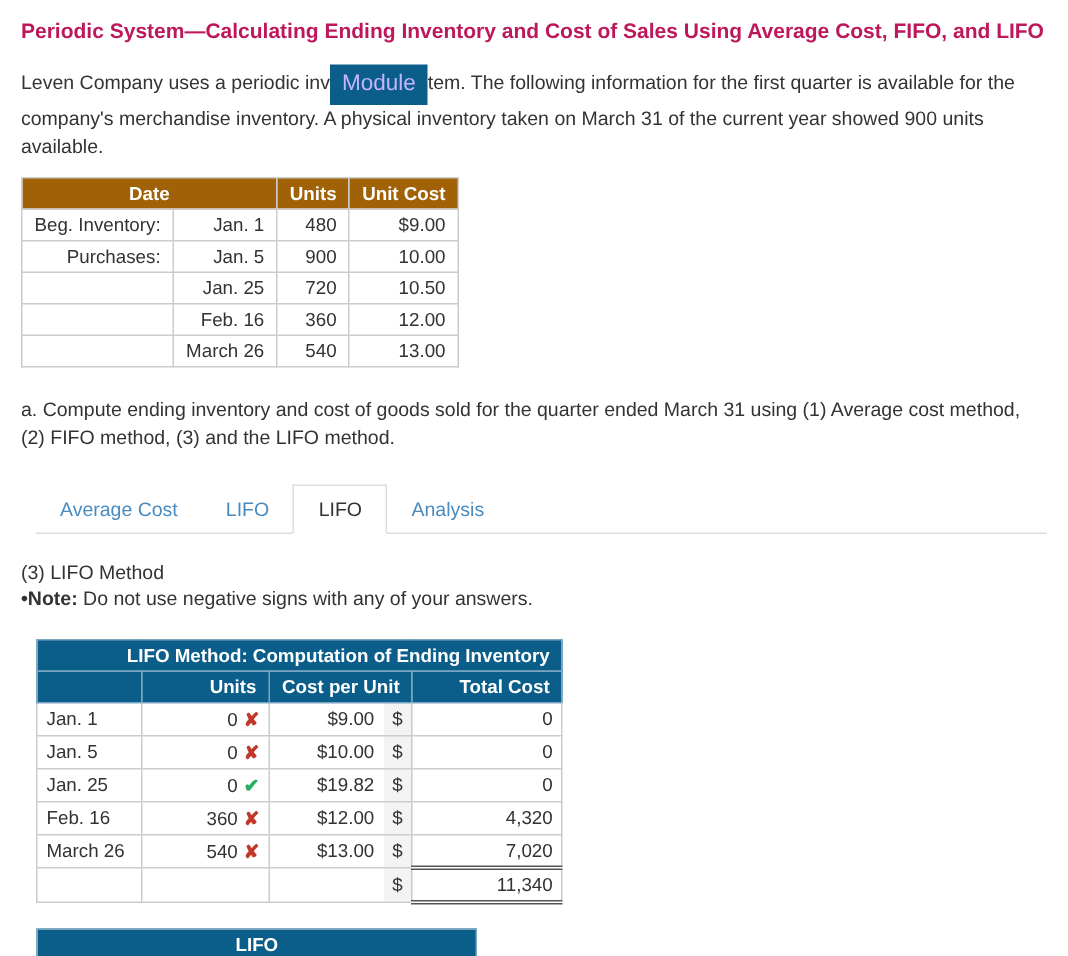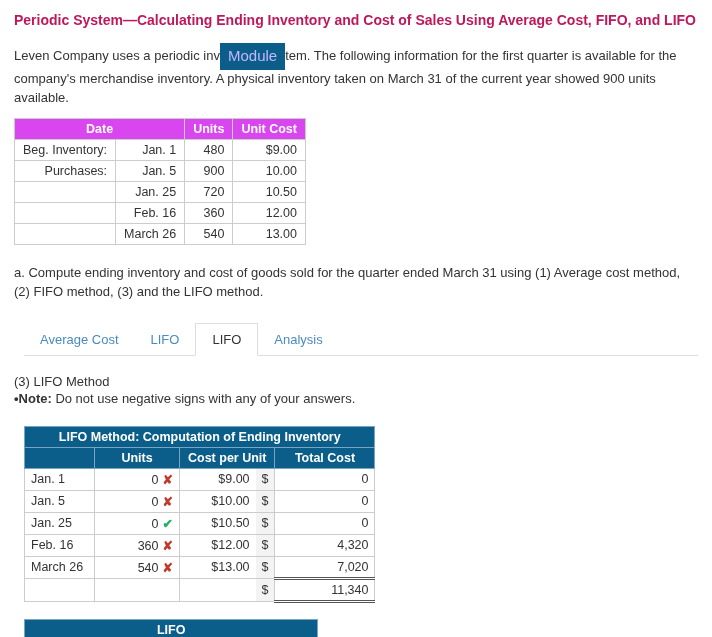--- a/index.html
+++ b/index.html
@@ -34,21 +34,21 @@
   table.inv {
     border-collapse: collapse;
     margin: 8px 0 18px 0;
   }
   table.inv th, table.inv td {
     border: 1px solid #ccc;
     padding: 3px 8px;
     font-size: 12.5px;
   }
   table.inv th {
-    background: #d946ef;
+    background: #a16207;
     color: #fff;
     font-weight: 600;
     text-align: center;
   }
   table.inv th:first-child { text-align: center; min-width: 120px; }
   table.inv td.num { text-align: right; }
   table.inv td.date { text-align: right; }
 
   .task { margin: 14px 0 20px 0; line-height: 1.5; }
 
@@ -82,21 +82,21 @@
     border-collapse: collapse;
     margin: 6px 0 16px 10px;
   }
   table.comp th {
     background: #0c5e8a;
     color: #fff;
     font-weight: 600;
     font-size: 12.5px;
     border: 1px solid #7aa5c2;
     padding: 3px 8px;
-    text-align: center;
+    text-align: right;
   }
   table.comp th.title { font-size: 12.5px; }
   table.comp td {
     border: 1px solid #ccc;
     padding: 3px 6px;
     font-size: 12.5px;
     height: 22px;
   }
   table.comp td.lab { text-align: left; min-width: 70px;}
   table.comp td.units { text-align: right; min-width: 85px; }
@@ -216,21 +216,21 @@
   <tr>
     <td class="lab">Jan. 5</td>
     <td class="units"><span>0</span><span class="mark wrong">✘</span></td>
     <td class="cpu-l">$10.00</td>
     <td class="cpu-r">$</td>
     <td class="tc">0</td>
   </tr>
   <tr>
     <td class="lab">Jan. 25</td>
     <td class="units"><span>0</span><span class="mark right">✔</span></td>
-    <td class="cpu-l">$10.50</td>
+    <td class="cpu-l">$19.82</td>
     <td class="cpu-r">$</td>
     <td class="tc">0</td>
   </tr>
   <tr>
     <td class="lab">Feb. 16</td>
     <td class="units"><span>360</span><span class="mark wrong">✘</span></td>
     <td class="cpu-l">$12.00</td>
     <td class="cpu-r">$</td>
     <td class="tc">4,320</td>
   </tr>

